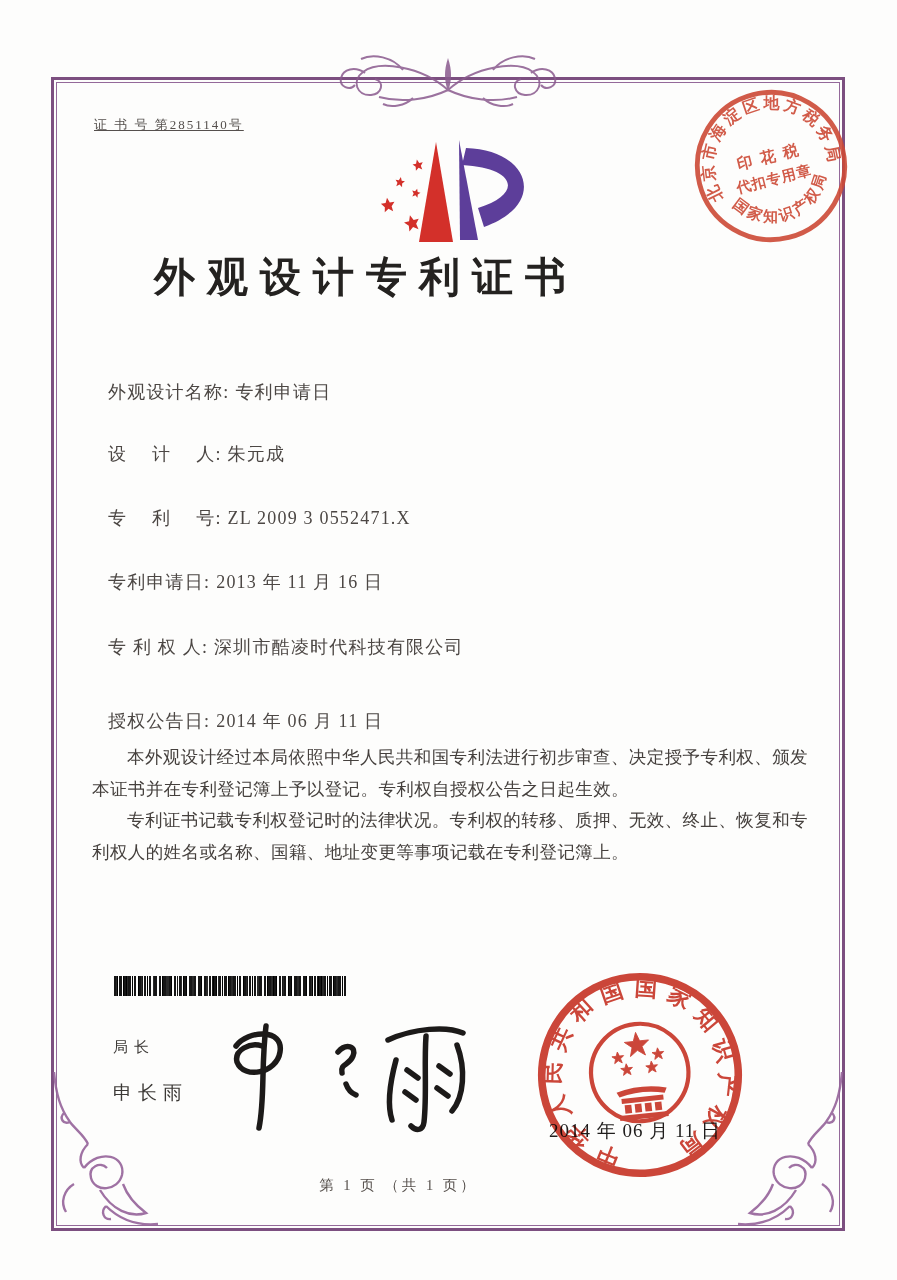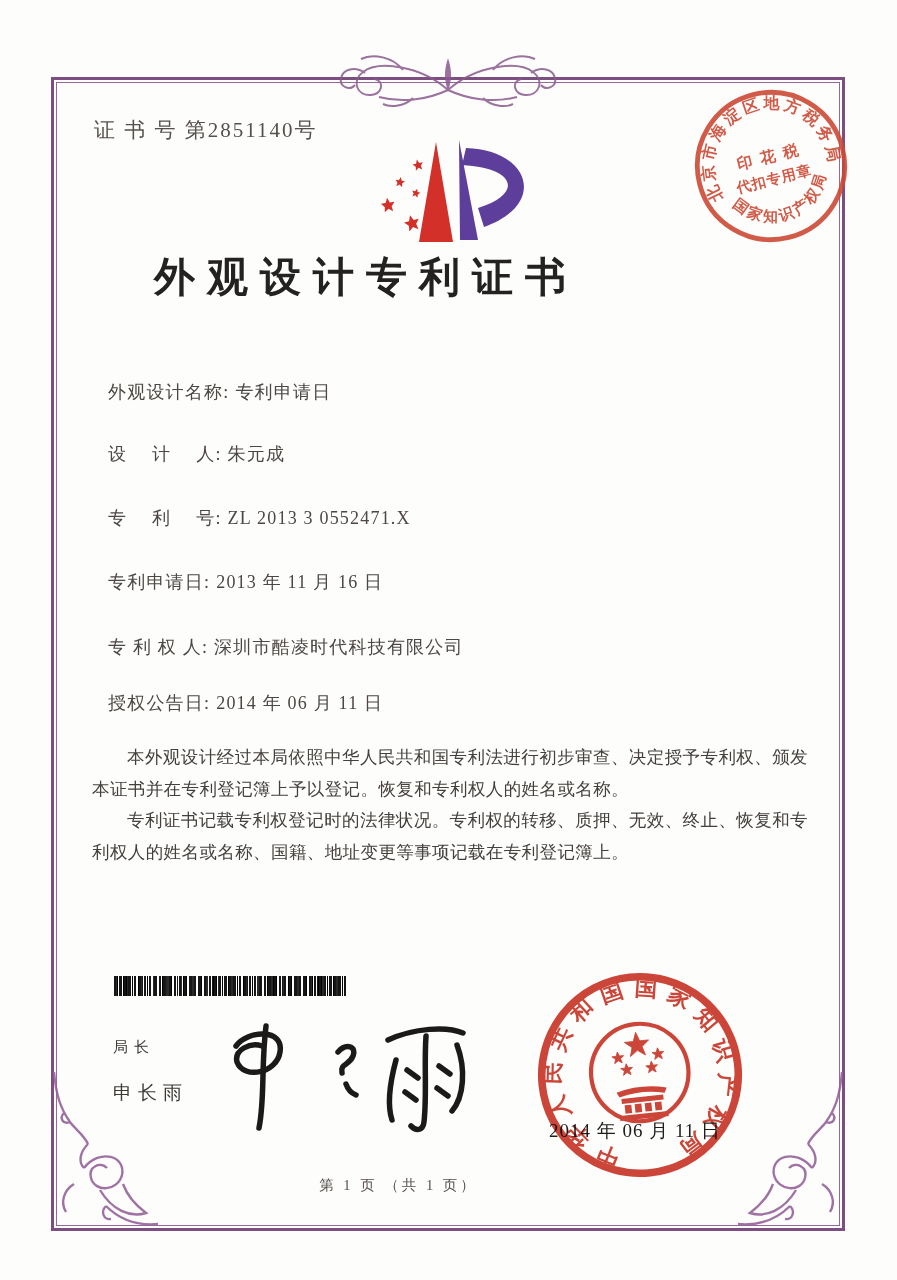--- a/index.html
+++ b/index.html
@@ -18,21 +18,21 @@
   }
   .frame-inner{
     position:absolute;inset:2px;border:1px solid #94699a;
   }
 
   
   .ornament{pointer-events:none;}
 
   
   .cert-no{
-    left:94px;top:116px;font-size:21px;letter-spacing:2px;color:#55504d;
+    left:94px;top:116px;font-size:13px;letter-spacing:2px;color:#55504d;text-decoration:underline;
   }
   .title{
     left:0;top:250px;width:732px;text-align:center;
     font-size:41px;font-weight:bold;letter-spacing:12px;color:#242220;
   }
   .fields{left:108px;top:380px;width:620px;}
   .field-row{position:absolute;left:0;font-size:18px;letter-spacing:1.2px;color:#4c4744;white-space:nowrap;}
   .field-row .lab{margin-right:6px;}
   .paras{left:92px;top:742px;width:716px;}
   .paras p{
@@ -131,28 +131,28 @@
   <use href="#star" transform="translate(28,67) scale(0.72) rotate(-8)" fill="#d3302a"></use>
   <use href="#star" transform="translate(56,55) scale(0.45) rotate(15)" fill="#d3302a"></use>
   <use href="#star" transform="translate(52,85) scale(0.80) rotate(-15)" fill="#d3302a"></use>
 </svg>
 
 <div class="abs title">外观设计专利证书</div>
 
 <div class="abs fields">
   <div class="field-row" style="top:0px"><span class="lab">外观设计名称:</span><span class="val">专利申请日</span></div>
   <div class="field-row" style="top:62px"><span class="lab">设　 计　 人:</span><span class="val">朱元成</span></div>
-  <div class="field-row" style="top:126px"><span class="lab">专　 利　 号:</span><span class="val">ZL 2013 3 0552471.X</span></div>
+  <div class="field-row" style="top:126px"><span class="lab">专　 利　 号:</span><span class="val">ZL 2009 3 0552471.X</span></div>
   <div class="field-row" style="top:190px"><span class="lab">专利申请日:</span><span class="val">2013 年 11 月 16 日</span></div>
   <div class="field-row" style="top:255px"><span class="lab">专 利 权 人:</span><span class="val">深圳市酷凌时代科技有限公司</span></div>
-  <div class="field-row" style="top:311px"><span class="lab">授权公告日:</span><span class="val">2014 年 06 月 11 日</span></div>
+  <div class="field-row" style="top:329px"><span class="lab">授权公告日:</span><span class="val">2014 年 06 月 11 日</span></div>
 </div>
 
 <div class="abs paras">
-  <p>本外观设计经过本局依照中华人民共和国专利法进行初步审查、决定授予专利权、颁发本证书并在专利登记簿上予以登记。恢复和专利权人的姓名或名称。</p>
+  <p>本外观设计经过本局依照中华人民共和国专利法进行初步审查、决定授予专利权、颁发本证书并在专利登记簿上予以登记。专利权自授权公告之日起生效。</p>
   <p>专利证书记载专利权登记时的法律状况。专利权的转移、质押、无效、终止、恢复和专利权人的姓名或名称、国籍、地址变更等事项记载在专利登记簿上。</p>
 </div>
 
 <div class="abs barcode"></div>
 
 <div class="abs director-title">局长</div>
 <div class="abs director-name">申长雨</div>
 
 <svg class="abs sig" width="280" height="135" viewBox="0 0 280 135">
   <g stroke="#1c1a19" fill="none" stroke-width="5.5" stroke-linecap="round" stroke-linejoin="round">

